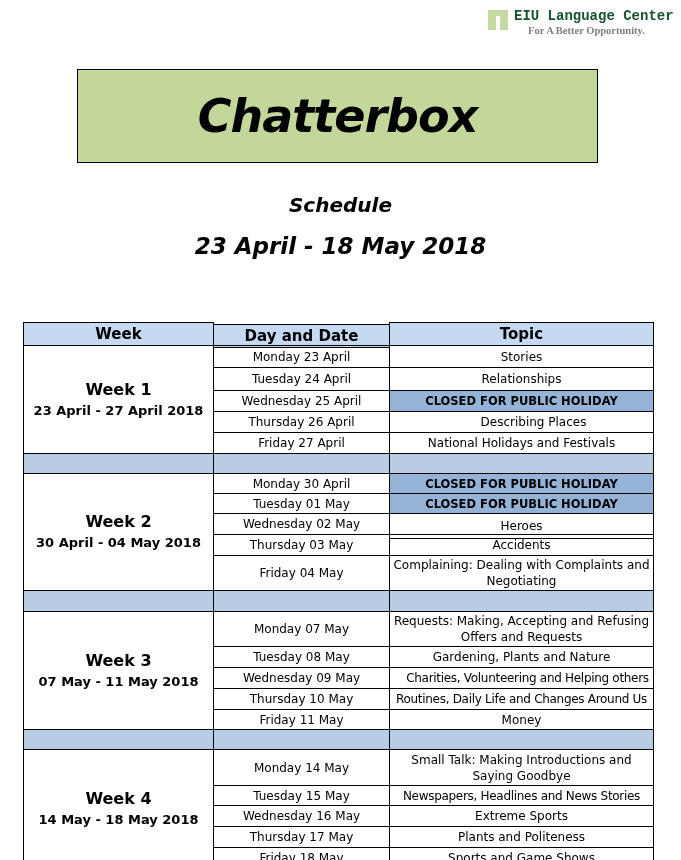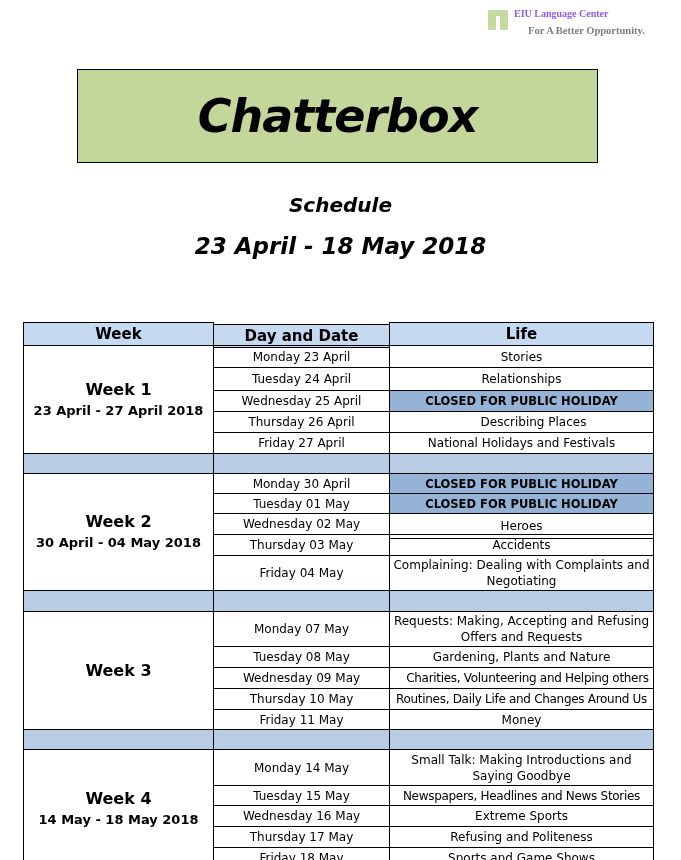--- a/index.html
+++ b/index.html
@@ -1,21 +1,21 @@
 <!DOCTYPE html>
 <html><head>
 <meta charset="utf-8">
 <style>
   html, body { margin:0; padding:0; background:#ffffff; }
   body { width:681px; height:860px; position:relative; overflow:hidden; font-family:"Liberation Sans", sans-serif; color:#000; }
   .logo { position:absolute; left:488px; top:8px; width:180px; height:32px; }
   .logo-mark { position:absolute; left:0; top:2px; width:20px; height:20px; background:#c5d9a0; }
   .logo-mark::after { content:""; position:absolute; left:8px; top:6px; width:4px; height:14px; background:#ffffff; }
   .logo-mark::before { content:""; position:absolute; left:0; top:0; width:0; height:0; border-left:10px solid transparent; border-right:10px solid transparent; border-bottom:7px solid #ffffff; transform:translateY(-1px); opacity:0; }
-  .logo-name { position:absolute; left:26px; top:0; font-family:Liberation Serif, serif; font-weight:bold; font-size:10px; color:#8b5cf6; white-space:nowrap; }
+  .logo-name { position:absolute; left:26px; top:0; font-family:Liberation Mono, monospace; font-weight:bold; font-size:14px; color:#14532d; white-space:nowrap; }
   .logo-tag { position:absolute; left:40px; top:17px; font-family:"Liberation Serif", serif; font-weight:bold; font-size:10.5px; color:#7f7f7f; white-space:nowrap; }
   .title-box { position:absolute; left:77px; top:69px; width:519px; height:92px; background:#c4d79b; border:1px solid #000; display:flex; align-items:center; justify-content:center; }
   .title-box span { font-family:"DejaVu Sans", sans-serif; font-style:italic; font-weight:bold; font-size:46px; letter-spacing:-1px; }
   .subtitle { position:absolute; left:0; width:681px; text-align:center; font-family:"DejaVu Sans", sans-serif; font-style:italic; font-weight:bold; }
   .sub1 { top:193px; font-size:20px; }
   .sub2 { top:233px; font-size:23px; }
   .tbl { position:absolute; left:23px; top:293px; width:631px; }
   .cell { position:absolute; box-sizing:border-box; border:1px solid #000; display:flex; align-items:center; justify-content:center; text-align:center; font-family:"DejaVu Sans", sans-serif; font-size:12px; line-height:16px;margin-top:29px; }
   .hdr { background:#c5d9f1; font-weight:bold; font-size:15px; }
   .spacer { background:#b8cce4; }
@@ -38,21 +38,21 @@
   <span>Chatterbox</span>
 </div>
 
 <div class="subtitle sub1">Schedule</div>
 <div class="subtitle sub2">23 April - 18 May 2018</div>
 
 <div class="tbl">
 
   <div class="cell hdr" style="left:0;top:0;width:191px;height:24px;">Week</div>
   <div class="cell hdr" style="left:190px;top:2px;width:177px;height:24px;">Day and Date</div>
-  <div class="cell hdr" style="left:366px;top:0;width:265px;height:24px;">Life</div>
+  <div class="cell hdr" style="left:366px;top:0;width:265px;height:24px;">Topic</div>
 
   <div class="cell week" style="left:0;top:23px;width:191px;height:109px;">
     <div class="wk">Week 1</div>
     <div class="wr">23 April - 27 April 2018</div>
   </div>
   <div class="cell" style="left:190px;top:23px;width:177px;height:23px;">Monday 23 April</div>
   <div class="cell" style="left:366px;top:23px;width:265px;height:23px;">Stories</div>
   <div class="cell" style="left:190px;top:45px;width:177px;height:24px;">Tuesday 24 April</div>
   <div class="cell" style="left:366px;top:45px;width:265px;height:24px;">Relationships</div>
   <div class="cell" style="left:190px;top:68px;width:177px;height:22px;">Wednesday 25 April</div>
@@ -80,20 +80,21 @@
   <div class="cell" style="left:366px;top:212px;width:265px;height:22px;">Accidents</div>
   <div class="cell" style="left:190px;top:233px;width:177px;height:36px;">Friday 04 May</div>
   <div class="cell" style="left:366px;top:233px;width:265px;height:36px;">Complaining: Dealing with Complaints and Negotiating</div>
 
   <div class="cell spacer" style="left:0;top:268px;width:191px;height:22px;"></div>
   <div class="cell spacer" style="left:190px;top:268px;width:177px;height:22px;"></div>
   <div class="cell spacer" style="left:366px;top:268px;width:265px;height:22px;"></div>
 
   <div class="cell week" style="left:0;top:289px;width:191px;height:119px;">
     <div class="wk">Week 3</div>
+    <div class="wr">07 May - 11 May 2018</div>
   </div>
   <div class="cell" style="left:190px;top:289px;width:177px;height:36px;">Monday 07 May</div>
   <div class="cell" style="left:366px;top:289px;width:265px;height:36px;">Requests: Making, Accepting and Refusing Offers and Requests</div>
   <div class="cell" style="left:190px;top:324px;width:177px;height:22px;">Tuesday 08 May</div>
   <div class="cell" style="left:366px;top:324px;width:265px;height:22px;">Gardening, Plants and Nature</div>
   <div class="cell" style="left:190px;top:345px;width:177px;height:22px;">Wednesday 09 May</div>
   <div class="cell condensed" style="left:366px;top:345px;width:265px;height:22px;padding-left:12px;">Charities, Volunteering and Helping others</div>
   <div class="cell" style="left:190px;top:366px;width:177px;height:22px;">Thursday 10 May</div>
   <div class="cell condensed" style="left:366px;top:366px;width:265px;height:22px;">Routines, Daily Life and Changes Around Us</div>
   <div class="cell" style="left:190px;top:387px;width:177px;height:21px;">Friday 11 May</div>
@@ -107,16 +108,16 @@
     <div class="wk">Week 4</div>
     <div class="wr">14 May - 18 May 2018</div>
   </div>
   <div class="cell" style="left:190px;top:427px;width:177px;height:37px;">Monday 14 May</div>
   <div class="cell" style="left:366px;top:427px;width:265px;height:37px;text-align:center;">Small Talk: Making Introductions and Saying Goodbye</div>
   <div class="cell" style="left:190px;top:463px;width:177px;height:21px;">Tuesday 15 May</div>
   <div class="cell condensed" style="left:366px;top:463px;width:265px;height:21px;">Newspapers, Headlines and News Stories</div>
   <div class="cell" style="left:190px;top:483px;width:177px;height:22px;">Wednesday 16 May</div>
   <div class="cell" style="left:366px;top:483px;width:265px;height:22px;">Extreme Sports</div>
   <div class="cell" style="left:190px;top:504px;width:177px;height:22px;">Thursday 17 May</div>
-  <div class="cell" style="left:366px;top:504px;width:265px;height:22px;">Refusing and Politeness</div>
+  <div class="cell" style="left:366px;top:504px;width:265px;height:22px;">Plants and Politeness</div>
   <div class="cell" style="left:190px;top:525px;width:177px;height:21px;">Friday 18 May</div>
   <div class="cell" style="left:366px;top:525px;width:265px;height:21px;">Sports and Game Shows</div>
 </div>
 
 </body></html>

